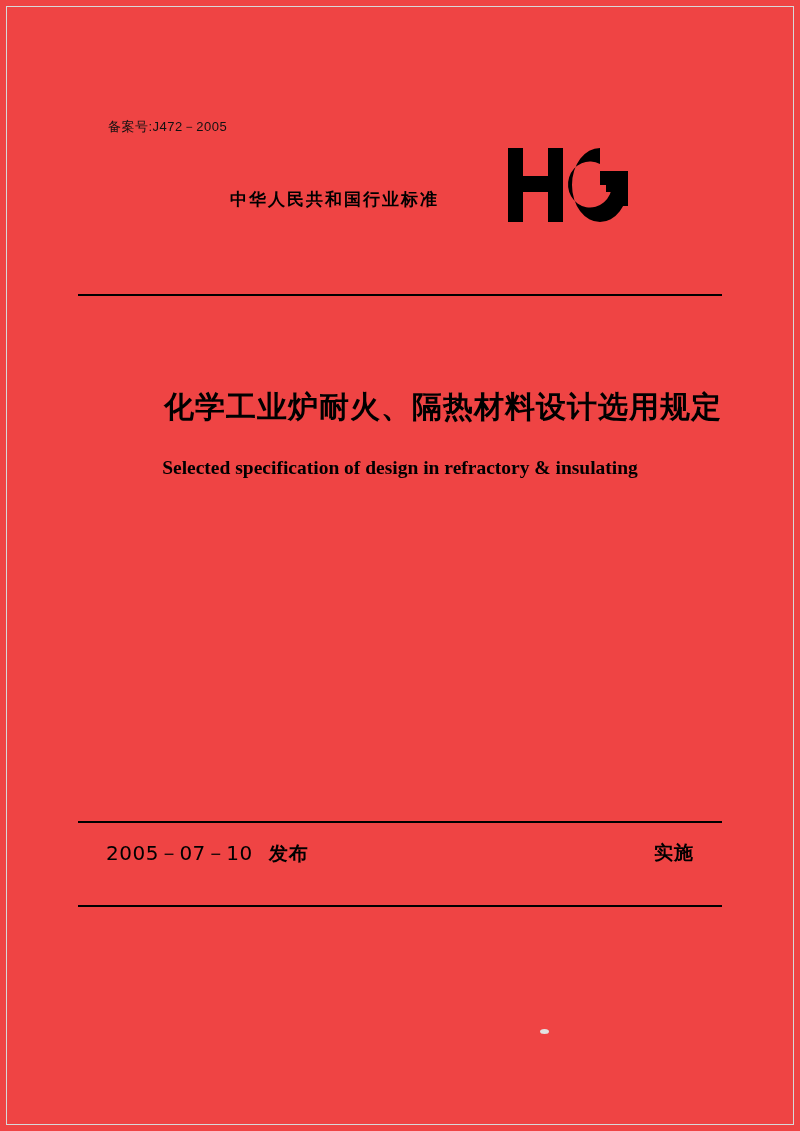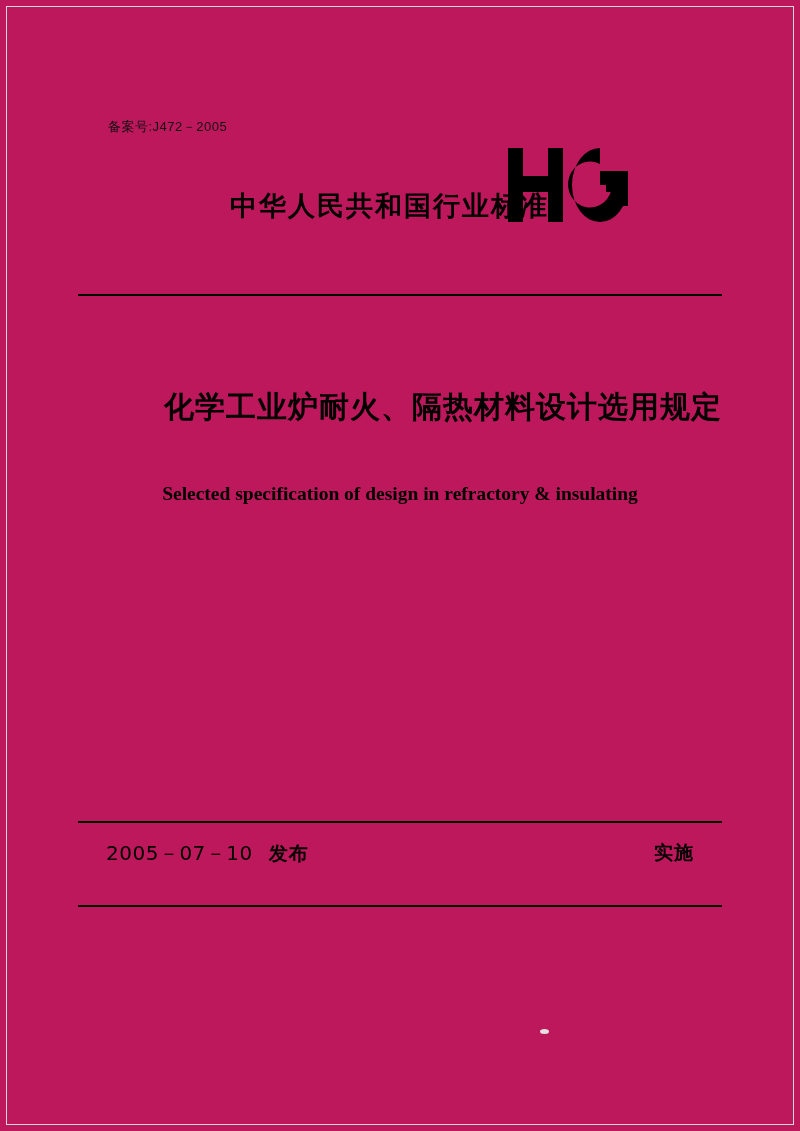--- a/index.html
+++ b/index.html
@@ -7,21 +7,21 @@
     padding: 0;
     background: #ffffff;
   }
   body {
     font-family: "Liberation Serif", serif;
   }
   .page {
     position: relative;
     width: 800px;
     height: 1131px;
-    background: #be185d;
+    background: #ef4444;
     overflow: hidden;
   }
   
   .scan-edge {
     position: absolute;
     left: 6px;
     top: 6px;
     right: 6px;
     bottom: 6px;
     border: 1px solid #d8d8d8;
@@ -46,21 +46,21 @@
     color: #111;
     white-space: nowrap;
   }
 
   
   .std-issuer {
     position: absolute;
     left: 152px;
     top: 188px;
     font-family: "DejaVu Sans", sans-serif;
-    font-size: 27px;
+    font-size: 17px;
     font-weight: 700;
     letter-spacing: 2px;
     color: #000;
     white-space: nowrap;
   }
   .hg-logo {
     position: absolute;
     left: 428px;
     top: 146px;
     width: 124px;
@@ -105,21 +105,21 @@
     font-family: Liberation Mono, monospace;
     font-size: 30px;
     font-weight: 700;
     letter-spacing: 1px;
     color: #000;
     white-space: nowrap;
   }
   .title-en {
     position: absolute;
     left: 0;
-    top: 478px;
+    top: 452px;
     width: 644px;
     text-align: center;
     font-family: "Liberation Serif", serif;
     font-size: 19.5px;
     font-weight: 700;
     line-height: 31px;
     color: #000;
   }
   .title-en span { display: block; }
 

